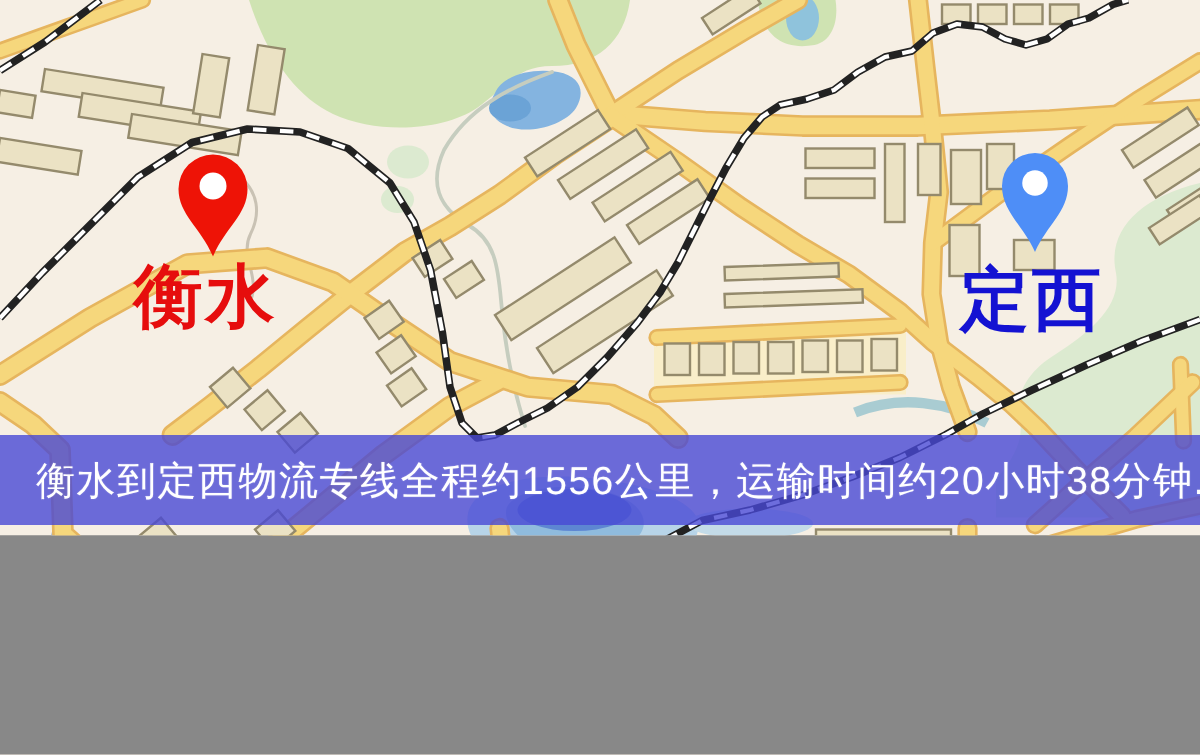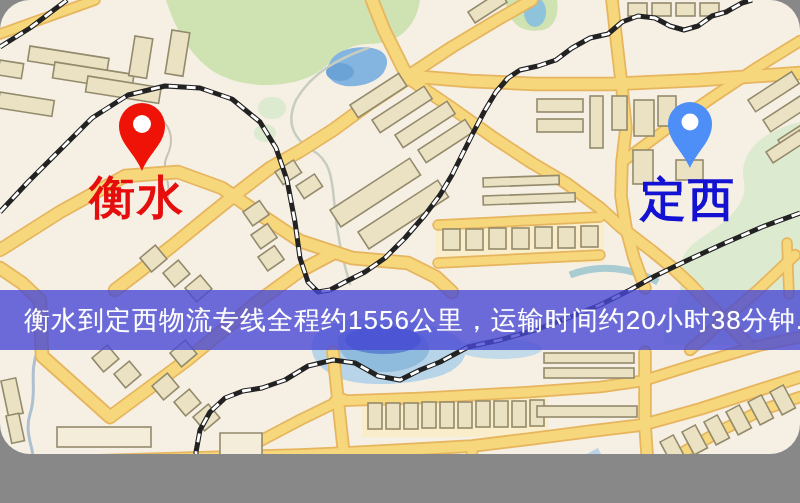--- a/index.html
+++ b/index.html
@@ -1,17 +1,17 @@
 <!DOCTYPE html>
 <html><head>
 <meta charset="utf-8">
 <style>
   html,body{margin:0;padding:0;background:#888;}
-  .stage{position:relative;width:800px;height:454px;overflow:hidden;
-         font-family:"Liberation Sans",sans-serif;background:#f6efe4;border-radius:30px;}
+  .stage{position:relative;width:800px;height:357px;overflow:hidden;
+         font-family:"Liberation Sans",sans-serif;background:#f6efe4;}
   .stage svg{position:absolute;left:0;top:0;display:block;}
   .map-label{font-family:"Liberation Serif","DejaVu Serif",serif;font-weight:bold;
              font-size:46px;letter-spacing:2px;}
   .info-banner{position:absolute;left:0;top:290px;width:800px;height:60px;
                background:rgba(73,73,213,0.80);display:flex;align-items:center;
                box-sizing:border-box;padding-left:24px;}
   .info-banner span{color:#ffffff;font-size:26px;letter-spacing:1px;
                     font-family:"Liberation Sans",sans-serif;white-space:nowrap;
                     text-shadow:0 0 1px rgba(255,255,255,.4);}
 </style>

